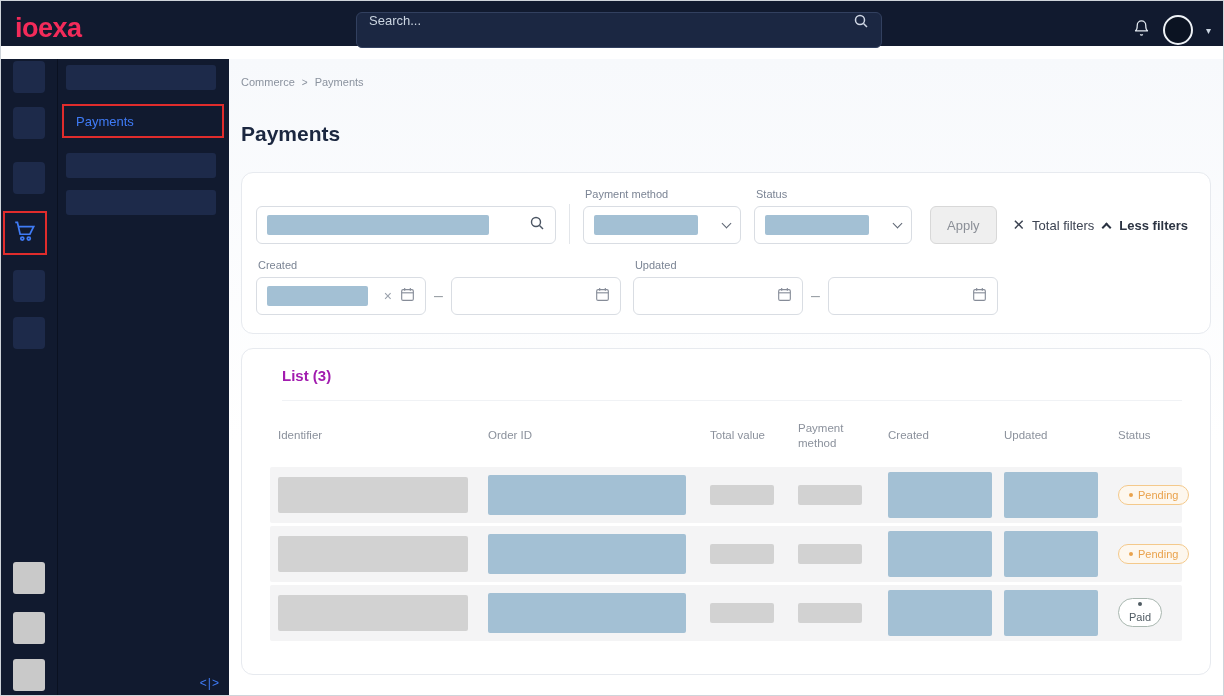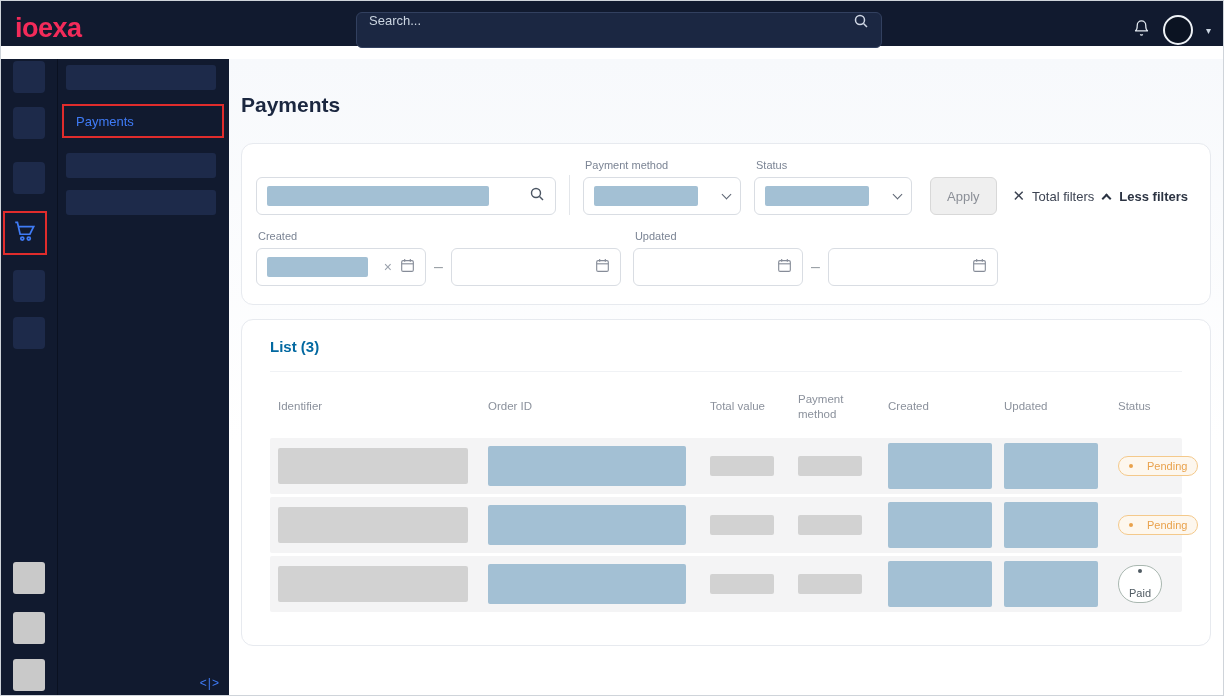--- a/index.html
+++ b/index.html
@@ -59,32 +59,32 @@
   .dates { display:flex; align-items:center; }
   .date { width:170px; justify-content:flex-end; gap:8px; }
   .date .fill { flex:1; }
   .date-block { width:112px; height:20px; }
   .xsmall { color:#9aa1ac; font-size:14px; line-height:1; }
   .dash { margin:0 8px; color:#9aa0a6; }
   .updated-group { margin-left:12px; }
 
   
   .list-card { margin:14px 12px 0 12px; padding:18px 28px 30px; }
-  .list-title { font-size:15px; font-weight:bold; color:#0369a1; padding-bottom:16px; border-bottom:1px solid #f0f2f5; }
+  .list-title { font-size:15px; font-weight:bold; color:#a21caf; padding-bottom:16px; border-bottom:1px solid #f0f2f5;margin-left:12px; }
   .tgrid { display:grid; grid-template-columns:210px 222px 88px 90px 116px 114px 1fr; align-items:center; }
   .thead { padding:20px 0 16px 0; }
   .thead div { font-size:11.5px; color:#8b919c; padding-left:8px; line-height:1.3; }
   .trow { background:#f4f4f5; height:56px; margin-bottom:3px; border-radius:2px; }
   .tcell { padding-left:8px; display:flex; align-items:center; }
   .id-block { width:190px; height:36px; }
   .order-block { width:198px; height:40px; }
   .sm-block { width:64px; height:20px; }
   .created-block { width:104px; height:46px; }
   .updated-block { width:94px; height:46px; }
-  .badge { display:inline-flex; align-items:center; gap:14px; padding:3px 10px; border-radius:20px; font-size:11px; background:#fff; }
+  .badge { display:inline-flex; align-items:center; gap:5px; padding:3px 10px; border-radius:20px; font-size:11px; background:#fff; }
   .badge .dot { width:4px; height:4px; border-radius:50%; background:currentColor; }
   .badge.pending { border:1px solid #f4c98b; color:#e9a24c; background:#fdf7ee; }
   .badge.paid { border:1px solid #a9b7b0; color:#505b63; background:#fff;flex-direction:column; }
 </style>
 </head>
 <body>
 
 <div class="app">
 
   <div class="topbar">
@@ -135,20 +135,23 @@
     <div class="payments-wrap">
       <span class="payments-label">Payments</span>
     </div>
     <div class="menu-item" style="top:94px"></div>
     <div class="menu-item" style="top:131px"></div>
     <div class="collapse">&lt;|&gt;</div>
   </div>
 
   <div class="main">
 
+    <div class="breadcrumb">
+      <span>Commerce</span><span class="sep">&gt;</span><span>Payments</span>
+    </div>
 
     <div class="page-title">Payments</div>
 
     <div class="card filters-card">
       <div class="frow">
         <div class="ctrl fsearch">
           <span class="rb search-block"></span>
           <span>
             <svg width="16" height="16" viewBox="0 0 16 16" fill="none" stroke="#4b5563" stroke-width="1.4">
                 <circle cx="7" cy="7" r="4.5"></circle>

